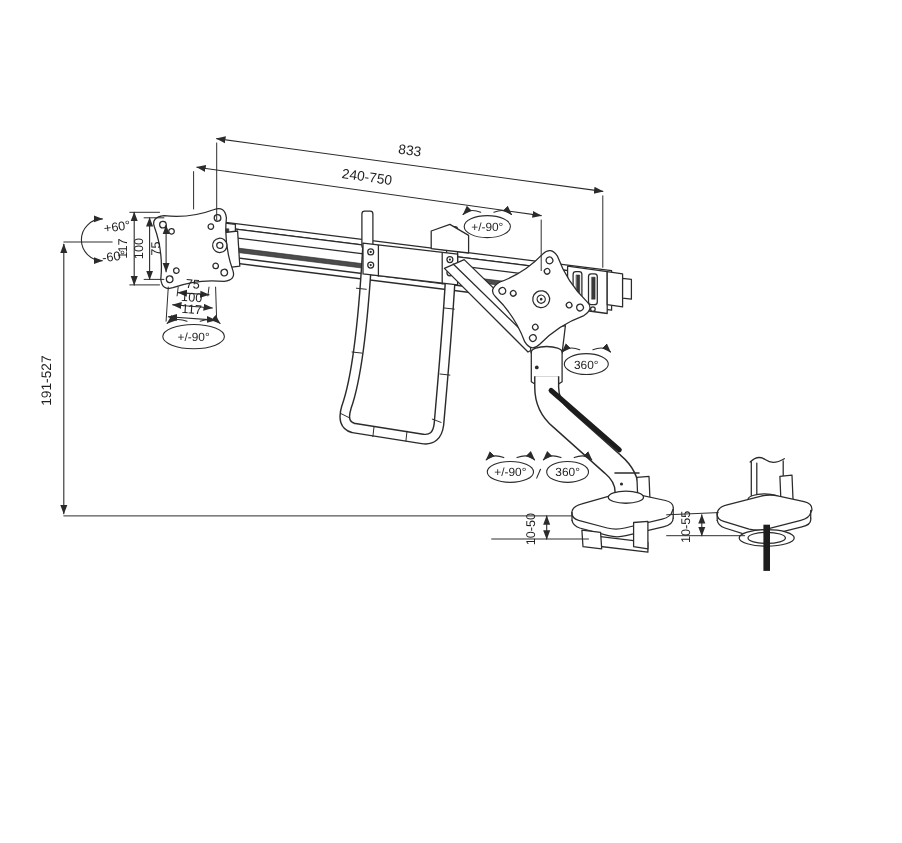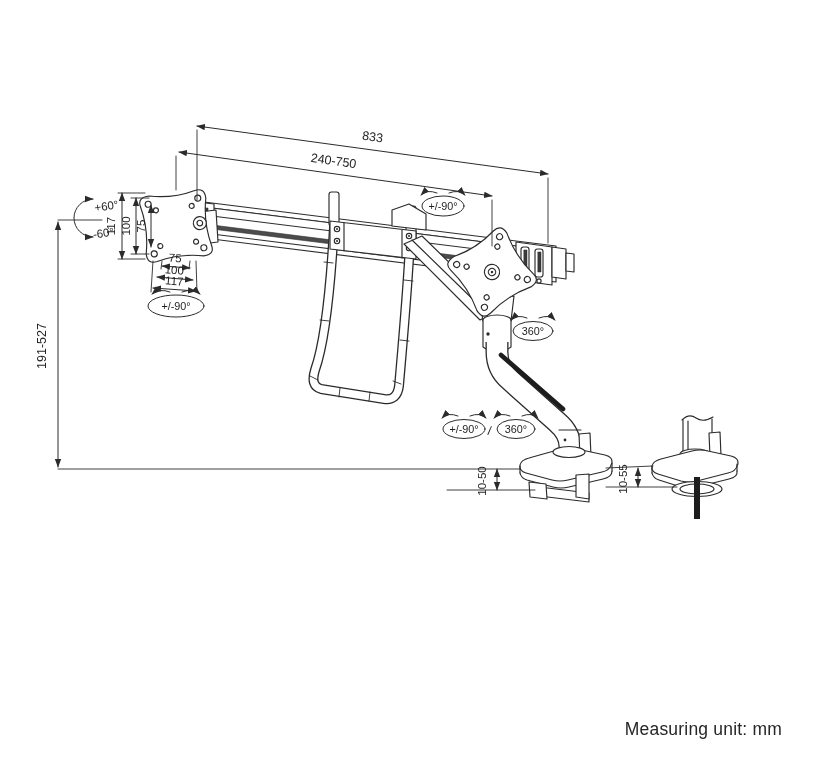--- a/index.html
+++ b/index.html
@@ -246,14 +246,13 @@
     <text class="dim-text" x="46" y="346" transform="rotate(-90 46 346)">191-527</text>
     <text class="oval-text" x="533" y="335">360°</text>
     <text class="oval-text" x="464" y="433">+/-90°</text>
     <text class="dim-text" x="489" y="435" transform="rotate(8 489 435)">/</text>
     <text class="oval-text" x="516" y="433">360°</text>
     <text class="dim-text-sm" x="486" y="481" transform="rotate(-90 486 481)">10-50</text>
     <text class="dim-text-sm" x="627" y="479" transform="rotate(-90 627 479)">10-55</text>
   </g>
 </svg>
 
-<div class="footer">Measuring unit: mm</div>
 </div>
 
 </body></html>

